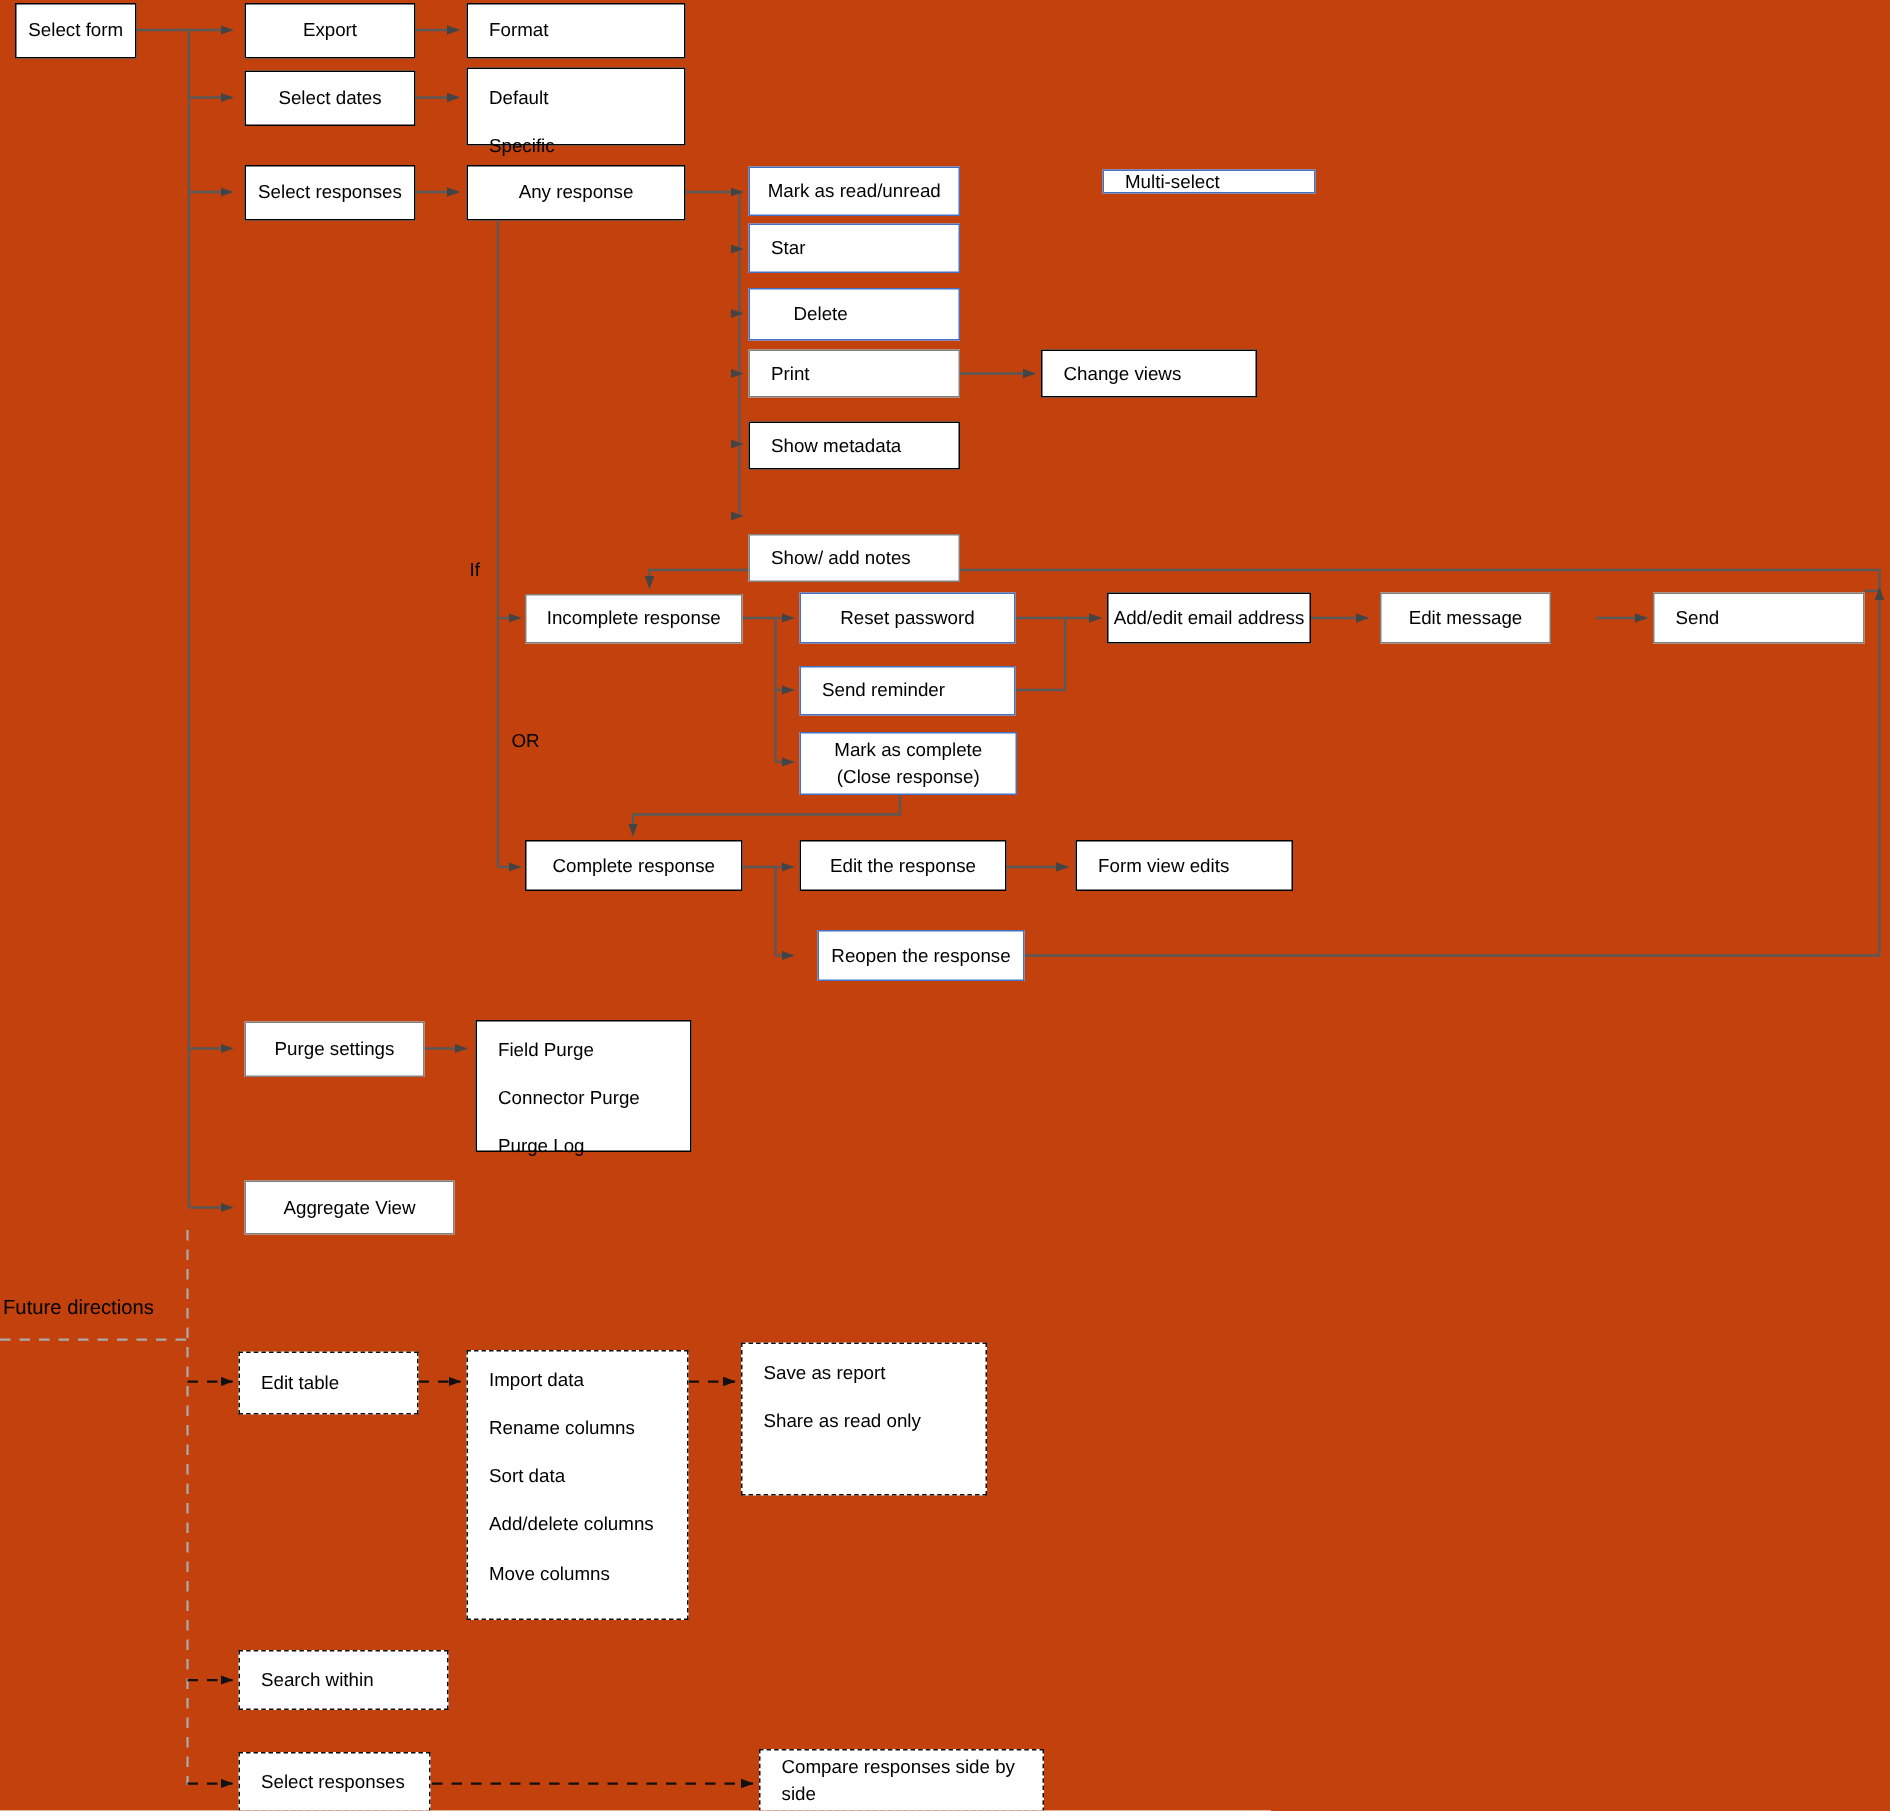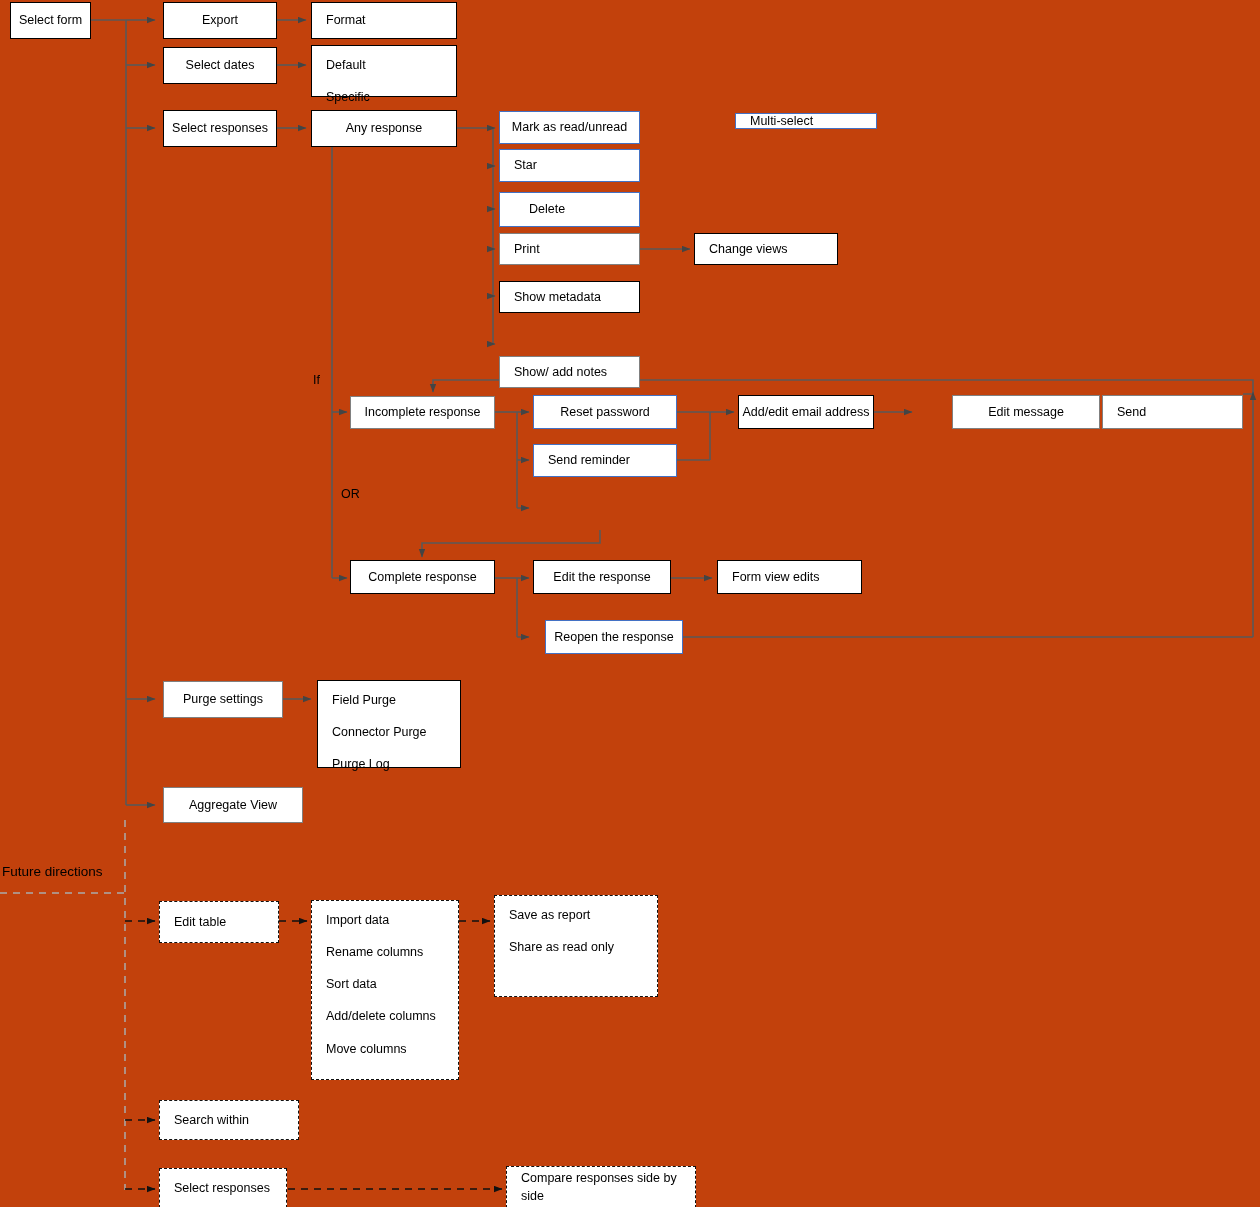--- a/index.html
+++ b/index.html
@@ -255,26 +255,30 @@
   </div>
 
   <div class="node blue center" style="left:533px; top:395px; width:144px; height:34px;">
     <span class="lbl">Reset password</span>
   </div>
 
   <div class="node blue left" style="left:533px; top:444px; width:144px; height:33px;">
     <span class="lbl">Send reminder</span>
   </div>
 
+  <div class="node blue center" style="left:533px; top:488px; width:145px; height:42px;">
+    <span class="lbl">Mark as complete
+(Close response)</span>
+  </div>
 
   <div class="node solid-dark center" style="left:738px; top:395px; width:136px; height:34px;">
     <span class="lbl">Add/edit email address</span>
   </div>
 
-  <div class="node solid-gray center" style="left:920px; top:395px; width:148px; height:34px;margin-left:32px;">
+  <div class="node solid-gray center" style="left:920px; top:395px; width:114px; height:34px;">
     <span class="lbl">Edit message</span>
   </div>
 
   <div class="node solid-gray left" style="left:1102px; top:395px; width:141px; height:34px;">
     <span class="lbl">Send</span>
   </div>
 
   <div class="node solid-dark center" style="left:350px; top:560px; width:145px; height:34px;">
     <span class="lbl">Complete response</span>
   </div>

